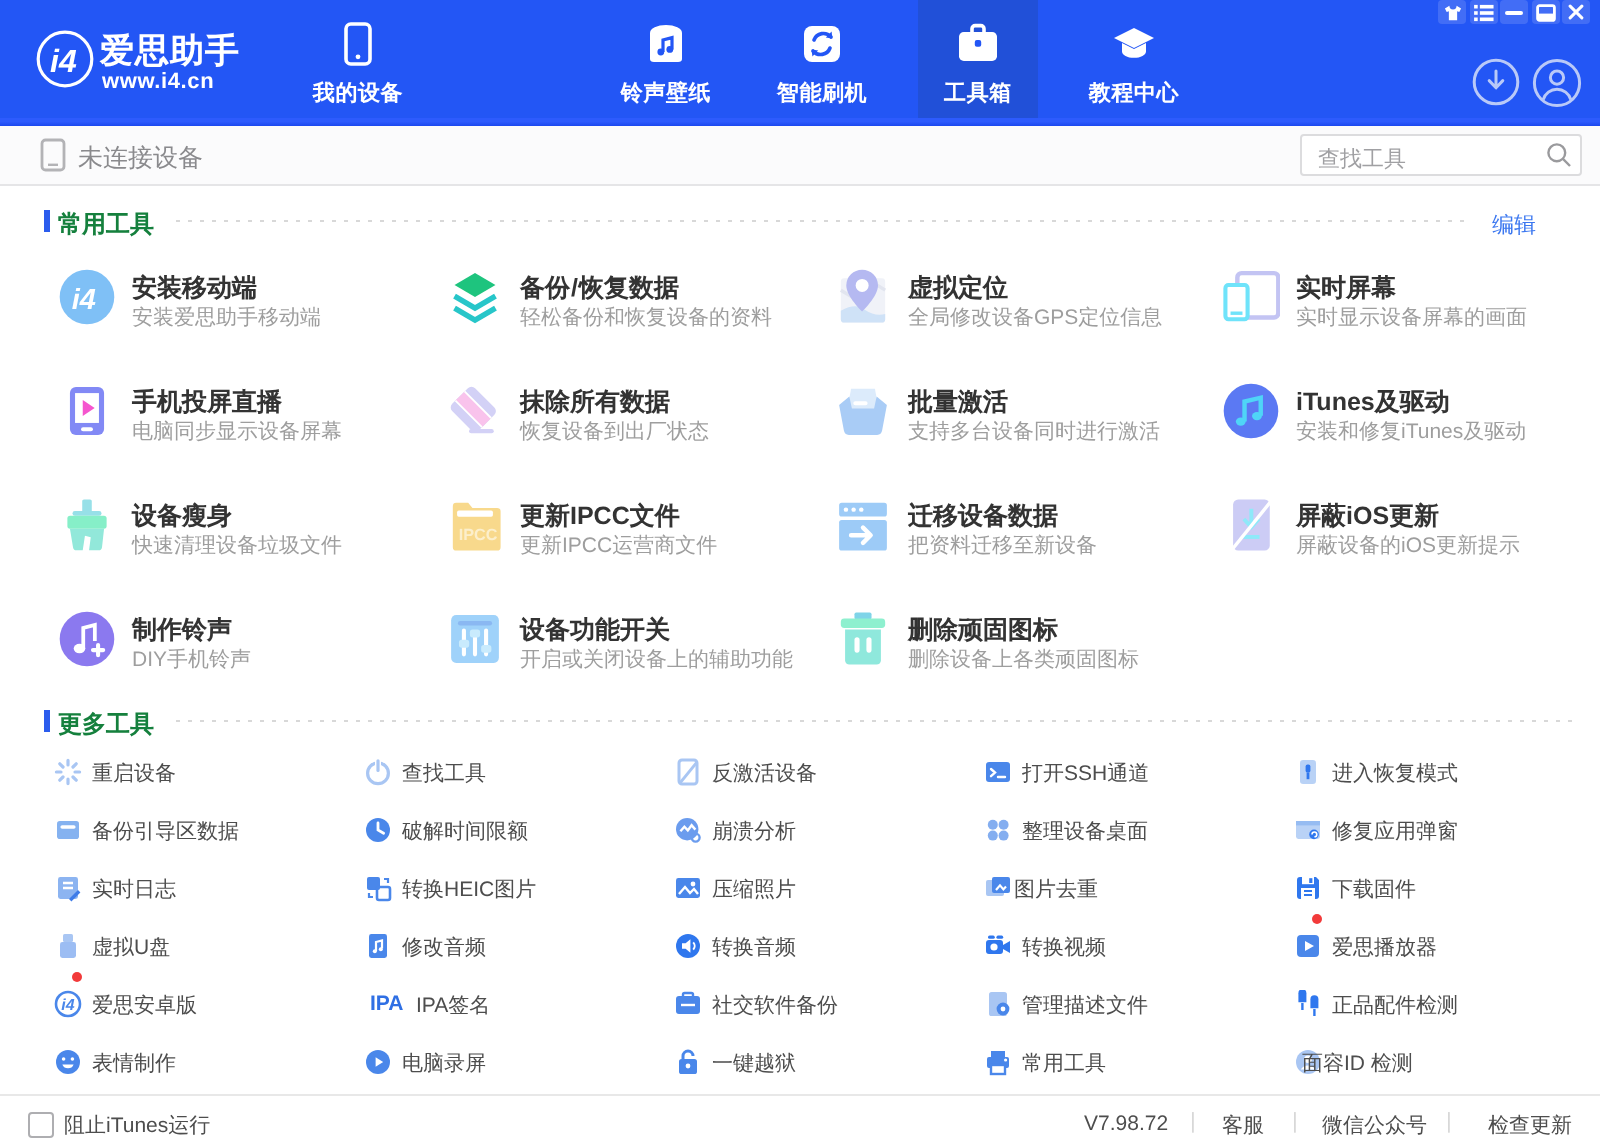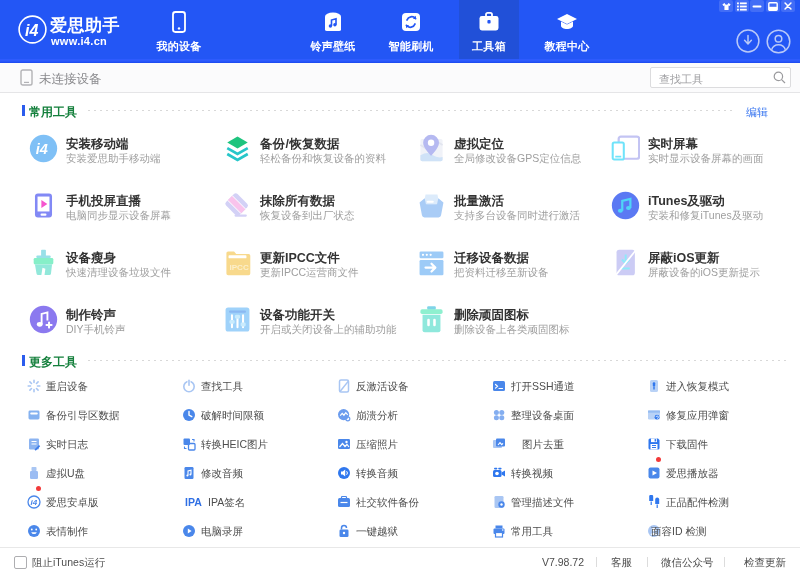--- a/index.html
+++ b/index.html
@@ -388,21 +388,21 @@
         <circle cx="9.5" cy="5" r="1.2" fill="#fff"></circle>
       </svg></div>
     <div class="sl" style="left:19px">压缩照片</div>
   </div>
 <div class="sm" style="left:492px;top:436px">
     <div class="si"><svg viewBox="0 0 14 14" width="14" height="14">
         <rect x="1" y="3" width="9" height="8" rx="1" fill="#a9c6f3"></rect>
         <rect x="4" y="1.5" width="9" height="8" rx="1" fill="#4a87ea"></rect>
         <path d="M6 8 l2 -2.3 1.7 2 1.3 -1.4" stroke="#fff" stroke-width="1.1" fill="none"></path>
       </svg></div>
-    <div class="sl" style="left:30px">图片去重</div>
+    <div class="sl" style="left:15px">图片去重</div>
   </div>
 <div class="sm" style="left:647px;top:436px">
     <div class="si"><svg viewBox="0 0 14 14" width="14" height="14">
         <path d="M1.5 3 a1.5 1.5 0 0 1 1.5 -1.5 h8 l1.5 1.5 v8 a1.5 1.5 0 0 1 -1.5 1.5 h-8 a1.5 1.5 0 0 1 -1.5 -1.5 z" fill="#2f77ee"></path>
         <rect x="4" y="1.5" width="6" height="3.6" fill="#fff"></rect>
         <rect x="7.6" y="2.1" width="1.6" height="2.4" fill="#2f77ee"></rect>
         <rect x="3.5" y="7" width="7" height="5.5" fill="#fff"></rect>
         <path d="M5 8.5 h4 M5 10.5 h4" stroke="#2f77ee" stroke-width="1"></path>
       </svg></div>
     <div class="sl" style="left:19px">下载固件</div>

